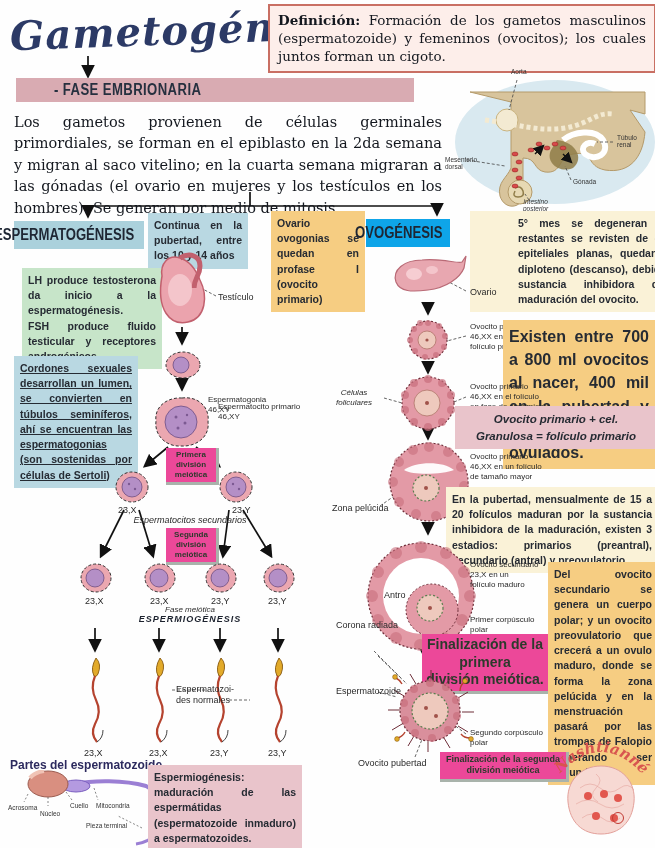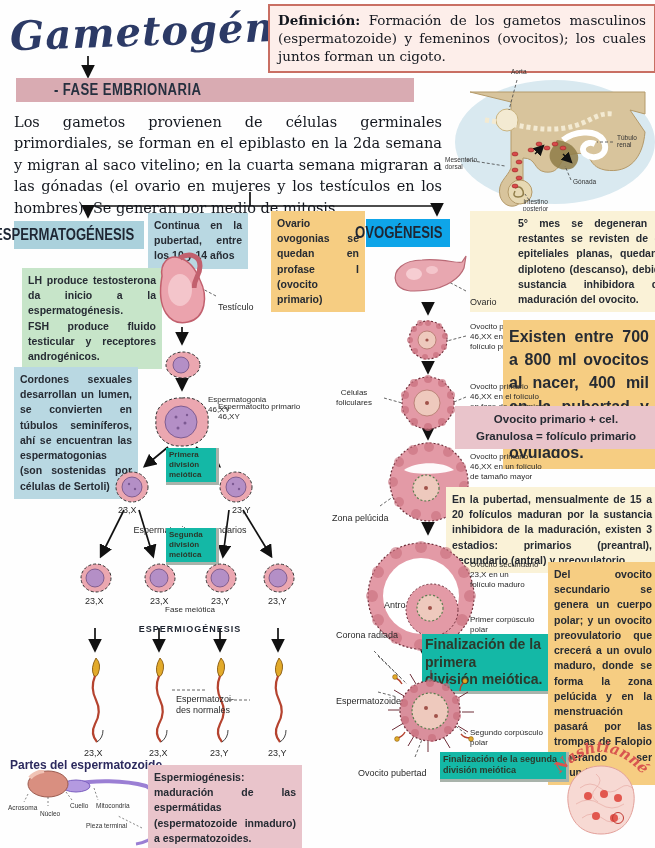--- a/index.html
+++ b/index.html
@@ -19,27 +19,27 @@
   .para{font-family:"DejaVu Serif",serif;font-size:14.5px;line-height:1.48;text-align:justify;color:#14181f;}
   .hdr{font-weight:bold;font-size:16px;color:#1e2633;display:flex;align-items:center;justify-content:center;}
   .hdr-blue{background:#abd1dc;}
   .hdr-orange{background:#0ea5e9;}
   .box{font-size:10.5px;font-weight:bold;line-height:1.45;padding:5px 6px;text-align:justify;color:#262b33;}
   .blue{background:#b9d8e2;}
   .green{background:#c7e5c9;}
   .orange{background:#f6cd82;}
   .cream{background:#faf2d7;}
   .pinkbox{background:#e9c4cb;}
-  .tag{background:#14b8a6;border-right:3px solid #a9b3ab;border-bottom:3px solid #a9b3ab;
-       font-size:8px;font-weight:bold;text-align:left;line-height:1.25;padding:2px 3px;color:#2c3a2c;}
+  .tag{background:#ec4899;border-right:3px solid #a9b3ab;border-bottom:3px solid #a9b3ab;
+       font-size:8px;font-weight:bold;text-align:center;line-height:1.25;padding:2px 3px;color:#2c3a2c;}
   .lbl{font-size:8px;line-height:1.25;color:#2a2a2a;white-space:pre-line;}
-  .lbl9{font-size:9px;margin-top:10px;}
+  .lbl9{font-size:9px;}
   .kary{font-size:9px;color:#2a2a2a;}
   .pre{white-space:pre-line;}
-  .ctr{text-align:center;}
+  .ctr{text-align:center;font-style:italic;}
   .partshead{color:#2c2a5e;font-weight:bold;font-size:12px;}
   .tiny{font-size:6.5px;color:#333;}
   .wm-wrap{pointer-events:none;}
 </style>
 </head>
 <body>
 
 <div id="page">
 
   <svg class="layer" width="655" height="848">
@@ -168,21 +168,21 @@
   </svg>
   <div class="abs lbl lbl9" style="left:218px;top:292px;">Testículo</div>
 
   <svg class="abs" style="left:164px;top:350px;" width="38" height="30">
     <ellipse cx="19" cy="15" rx="17" ry="13" fill="#eba7b0" stroke="#333" stroke-width="1" stroke-dasharray="3 2"></ellipse>
     <circle cx="17" cy="15" r="8" fill="#b48fc6" stroke="#6d4e83" stroke-width="0.8"></circle>
   </svg>
   <div class="abs lbl pre" style="left:208px;top:348px;margin-top:47px;">Espermatogonia
 46,XY</div>
 
-  <div class="abs box blue" style="left:14px;top:367px;width:112px;">Cordones sexuales desarrollan un lumen, se convierten en túbulos seminíferos, ahí se encuentran las espermatogonias (son sostenidas por células de Sertoli)</div>
+  <div class="abs box blue" style="left:14px;top:356px;width:112px;text-decoration:underline;">Cordones sexuales desarrollan un lumen, se convierten en túbulos seminíferos, ahí se encuentran las espermatogonias (son sostenidas por células de Sertoli)</div>
 
   <svg class="abs" style="left:152px;top:395px;" width="60" height="54">
     <path d="M30,3 C46,1 58,12 56,27 C58,42 44,52 29,51 C14,52 2,40 4,26 C2,12 15,2 30,3 Z" fill="#eba7b0" stroke="#333" stroke-width="1" stroke-dasharray="3 2"></path>
     <circle cx="29" cy="27" r="16" fill="#b48fc6" stroke="#6d4e83" stroke-width="0.8"></circle>
     <g fill="#7c5a92">
         <circle cx="24" cy="22" r="1.5"></circle>
         <circle cx="33" cy="28" r="1.5"></circle>
         <circle cx="26" cy="33" r="1.5"></circle>
         <circle cx="35" cy="20" r="1.2"></circle>
       </g>

